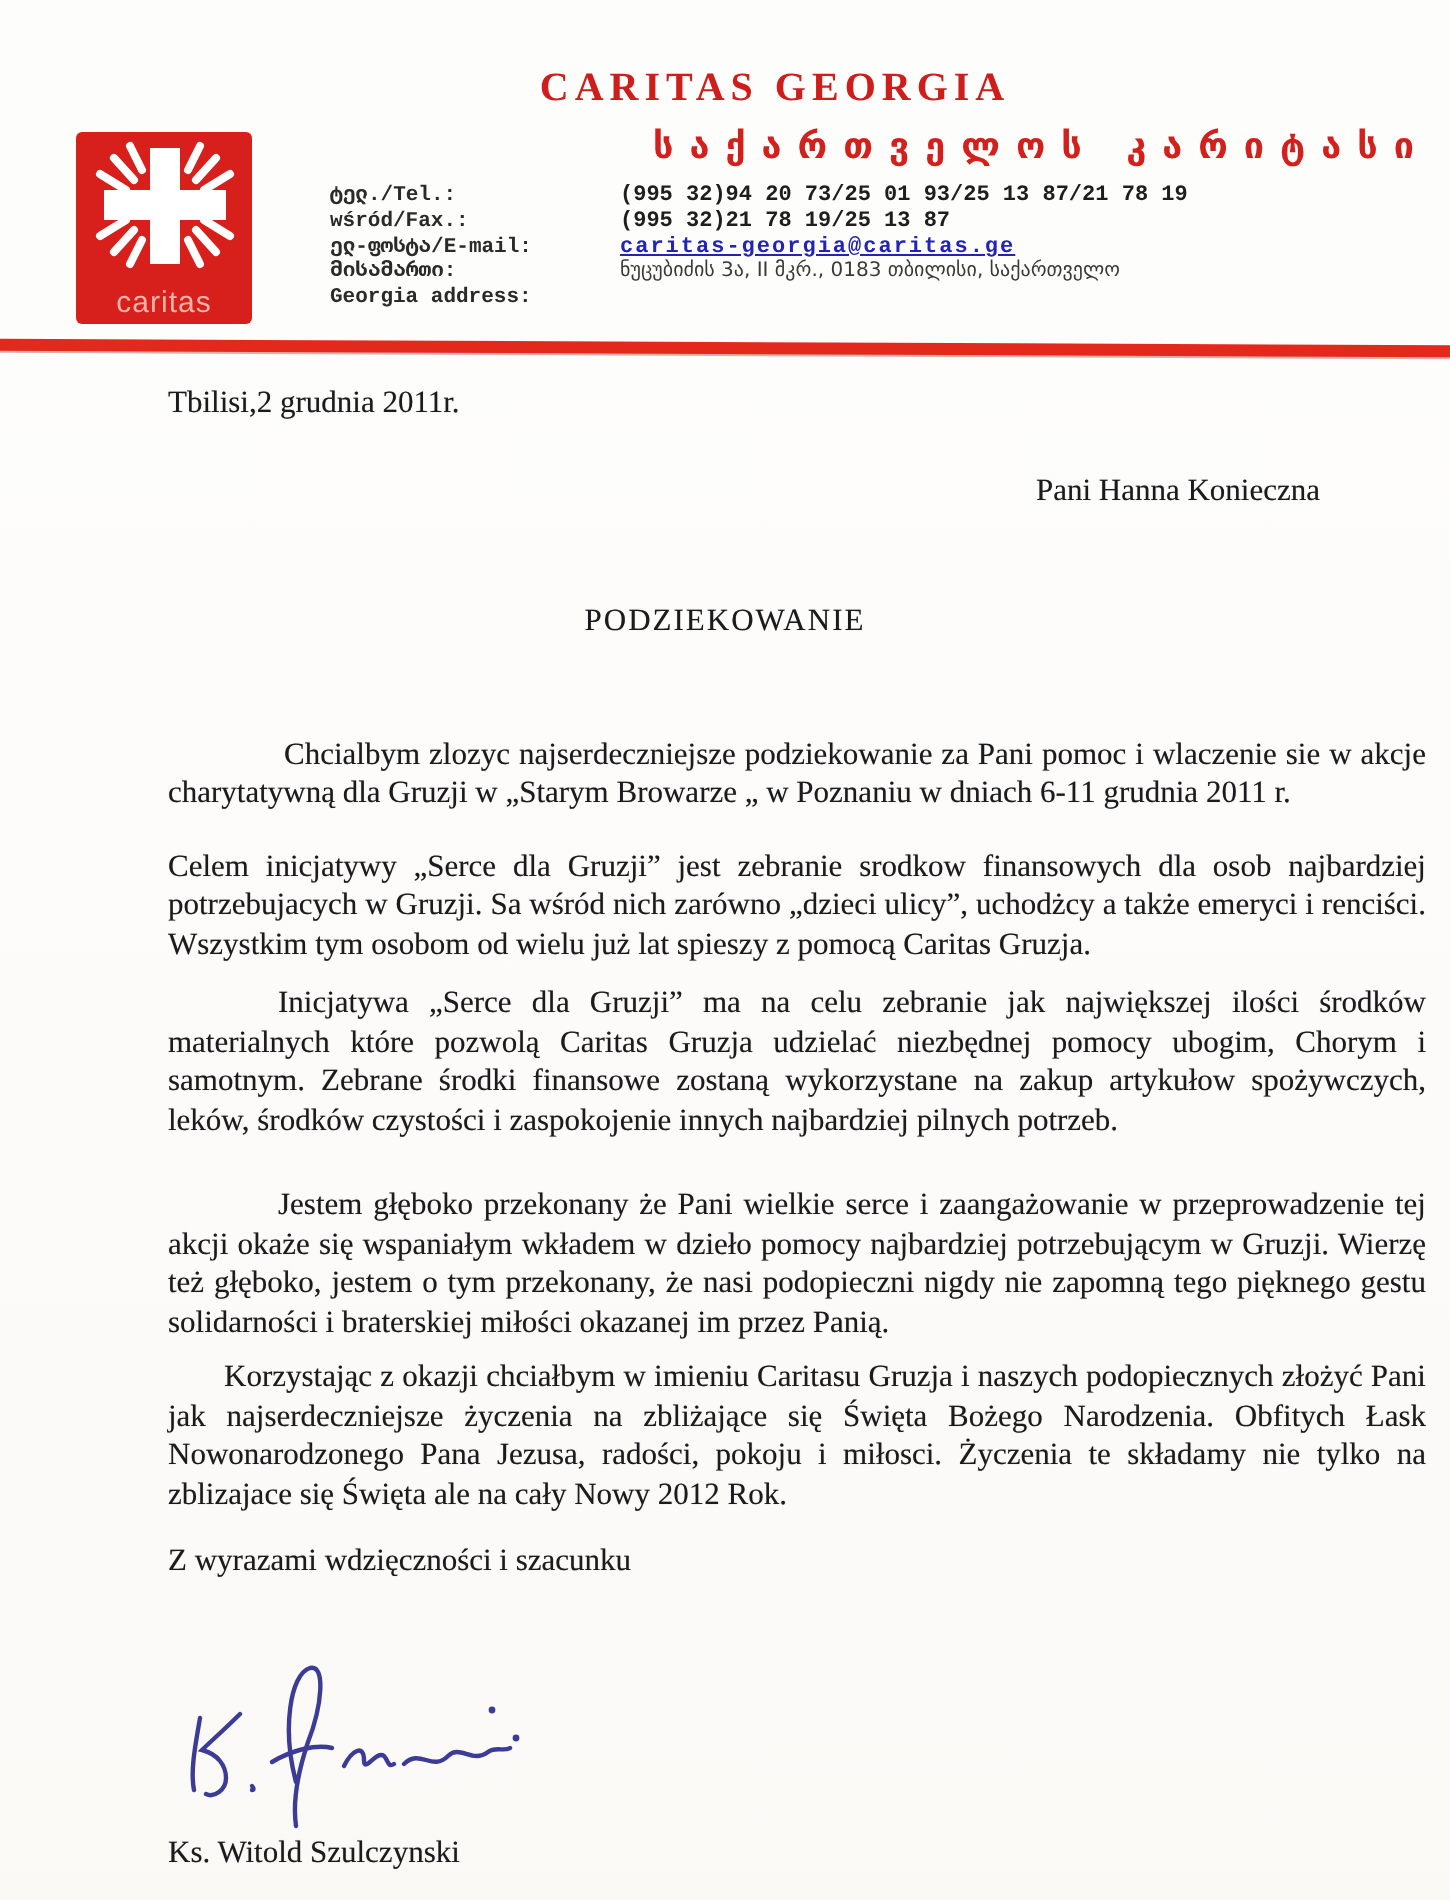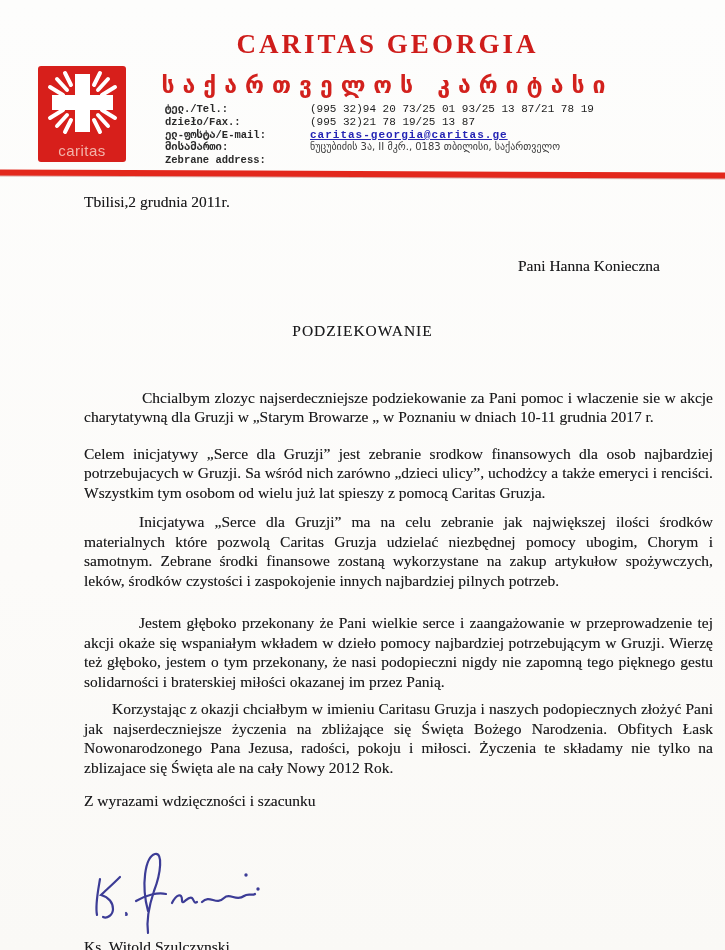--- a/index.html
+++ b/index.html
@@ -18,49 +18,50 @@
     position:absolute; left:38px; top:66px; width:88px; height:96px;
   }
   .header-text {
     margin: 0 10px 0 60px;
     padding-top: 30px;
     text-align: center;
   }
   .org-title {
     font-family:"Liberation Serif", serif;
     font-weight: bold;
-    font-size: 27px;
+    font-size: 20px;
     line-height: 28px;
     letter-spacing: 3px;
     color:#ce1d1b;
   }
   .org-subtitle {
-    margin-top: 14px;
+    margin-top: 3px;
     font-family:"DejaVu Sans", sans-serif;
     font-weight: bold;
-    font-size: 23px;
+    font-size: 18px;
     line-height: 26px;
     letter-spacing: 8px;
     color:#d2211d;
     white-space: nowrap;
+    text-align: right;
   }
   .contact {
     width: 548px;
     margin: 5px 0 0 105px;
     text-align: left;
     font-family:"Liberation Mono","DejaVu Sans Mono","DejaVu Sans", monospace;
     font-size: 11px;
     line-height: 12.8px;
   }
   .contact-row { display:flex; }
   .contact-label {
     width:145px; flex:0 0 145px;
     font-size:10.5px; font-weight:bold; color:#2a2a2a;
   }
-  .contact-value { font-weight:normal; color:#1e1e1e; white-space:nowrap; }
+  .contact-value { font-weight:bold; color:#1e1e1e; white-space:nowrap; }
   .contact-value.georgian {
     font-family:"DejaVu Sans", sans-serif;
     font-weight:normal; font-size:10px; color:#3a3a3a;
   }
   .email-link {
     color:#2424b4; text-decoration:underline; font-weight:bold;
     letter-spacing:1px; cursor:pointer;
   }
   .divider {
     position:absolute; left:0; top:171px; width:100%; height:6px;
@@ -71,21 +72,21 @@
 
   
   .body-area {
     position:absolute; top:177px; left:0; right:0;
     padding: 0 12px 0 84px;
     font-size: 15.5px;
     line-height: 19.5px;
     text-shadow: 0 0 0.4px rgba(20,20,20,0.45);
   }
   .date-line { margin-top: 15px; }
-  .recipient { margin-top: 44px; text-align: right; padding-right: 53px; }
+  .recipient { margin-top: 24px; text-align: right; padding-right: 53px; }
   .doc-heading {
     margin: 46px -12px 0 -84px;
     text-align: center;
     letter-spacing: 1px;
   }
   .para { text-align: justify; }
   .p1 { margin-top: 47px; text-indent: 58px; }
   .p2 { margin-top: 17px; }
   .p3 { margin-top: 10px; text-indent: 55px; }
   .p4 { margin-top: 23px; text-indent: 55px; }
@@ -127,45 +128,45 @@
   <div class="header-text">
     <div class="org-title">CARITAS GEORGIA</div>
     <div class="org-subtitle">საქართველოს კარიტასი</div>
 
     <div class="contact">
       <div class="contact-row">
         <span class="contact-label">ტელ./Tel.:</span>
         <span class="contact-value">(995 32)94 20 73/25 01 93/25 13 87/21 78 19</span>
       </div>
       <div class="contact-row">
-        <span class="contact-label">dzieło/Fax.:</span>
+        <span class="contact-label">wśród/Fax.:</span>
         <span class="contact-value">(995 32)21 78 19/25 13 87</span>
       </div>
       <div class="contact-row">
         <span class="contact-label">ელ-ფოსტა/E-mail:</span>
         <span class="contact-value email-link">caritas-georgia@caritas.ge</span>
       </div>
       <div class="contact-row">
         <span class="contact-label">მისამართი:</span>
         <span class="contact-value georgian">ნუცუბიძის 3ა, II მკრ., 0183 თბილისი, საქართველო</span>
       </div>
       <div class="contact-row">
-        <span class="contact-label">Zebrane address:</span>
+        <span class="contact-label">Georgia address:</span>
       </div>
     </div>
   </div>
 
   <div class="divider"></div>
 
   <div class="body-area">
     <div class="date-line">Tbilisi,2 grudnia 2011r.</div>
     <div class="recipient">Pani Hanna Konieczna</div>
     <div class="doc-heading">PODZIEKOWANIE</div>
 
-    <div class="para p1">Chcialbym zlozyc najserdeczniejsze podziekowanie za Pani pomoc i wlaczenie sie w akcje charytatywną dla Gruzji w „Starym Browarze „ w Poznaniu w dniach 10-11 grudnia 2017 r.</div>
+    <div class="para p1">Chcialbym zlozyc najserdeczniejsze podziekowanie za Pani pomoc i wlaczenie sie w akcje charytatywną dla Gruzji w „Starym Browarze „ w Poznaniu w dniach 6-11 grudnia 2011 r.</div>
     <div class="para p2">Celem inicjatywy „Serce dla Gruzji” jest zebranie srodkow finansowych dla osob najbardziej potrzebujacych w Gruzji. Sa wśród nich zarówno „dzieci ulicy”, uchodżcy a także emeryci i renciści. Wszystkim tym osobom od wielu już lat spieszy z pomocą Caritas Gruzja.</div>
     <div class="para p3">Inicjatywa „Serce dla Gruzji” ma na celu zebranie jak największej ilości środków materialnych które pozwolą Caritas Gruzja udzielać niezbędnej pomocy ubogim, Chorym i samotnym. Zebrane środki finansowe zostaną wykorzystane na zakup artykułow spożywczych, leków, środków czystości i zaspokojenie innych najbardziej pilnych potrzeb.</div>
     <div class="para p4">Jestem głęboko przekonany że Pani wielkie serce i zaangażowanie w przeprowadzenie tej akcji okaże się wspaniałym wkładem w dzieło pomocy najbardziej potrzebującym w Gruzji. Wierzę też głęboko, jestem o tym przekonany, że nasi podopieczni nigdy nie zapomną tego pięknego gestu solidarności i braterskiej miłości okazanej im przez Panią.</div>
     <div class="para p5">Korzystając z okazji chciałbym w imieniu Caritasu Gruzja i naszych podopiecznych złożyć Pani jak najserdeczniejsze życzenia na zbliżające się Święta Bożego Narodzenia. Obfitych Łask Nowonarodzonego Pana Jezusa, radości, pokoju i miłosci. Życzenia te składamy nie tylko na zblizajace się Święta ale na cały Nowy 2012 Rok.</div>
 
     <div class="closing">Z wyrazami wdzięczności i szacunku</div>
 
     <div class="signature-wrap">
       <svg width="180" height="96" viewBox="0 0 180 96">
         <g fill="none" stroke="#3c3c96" stroke-width="2.2" stroke-linecap="round">

